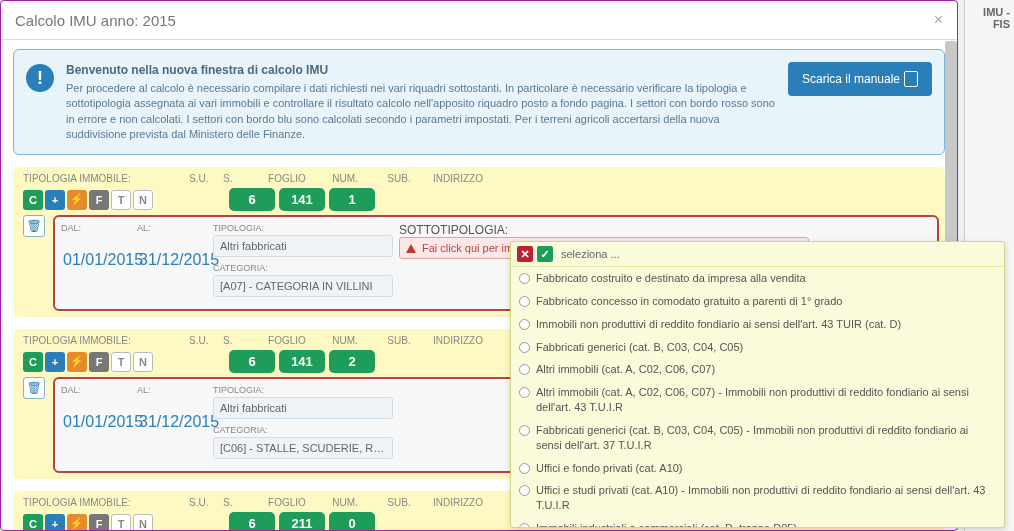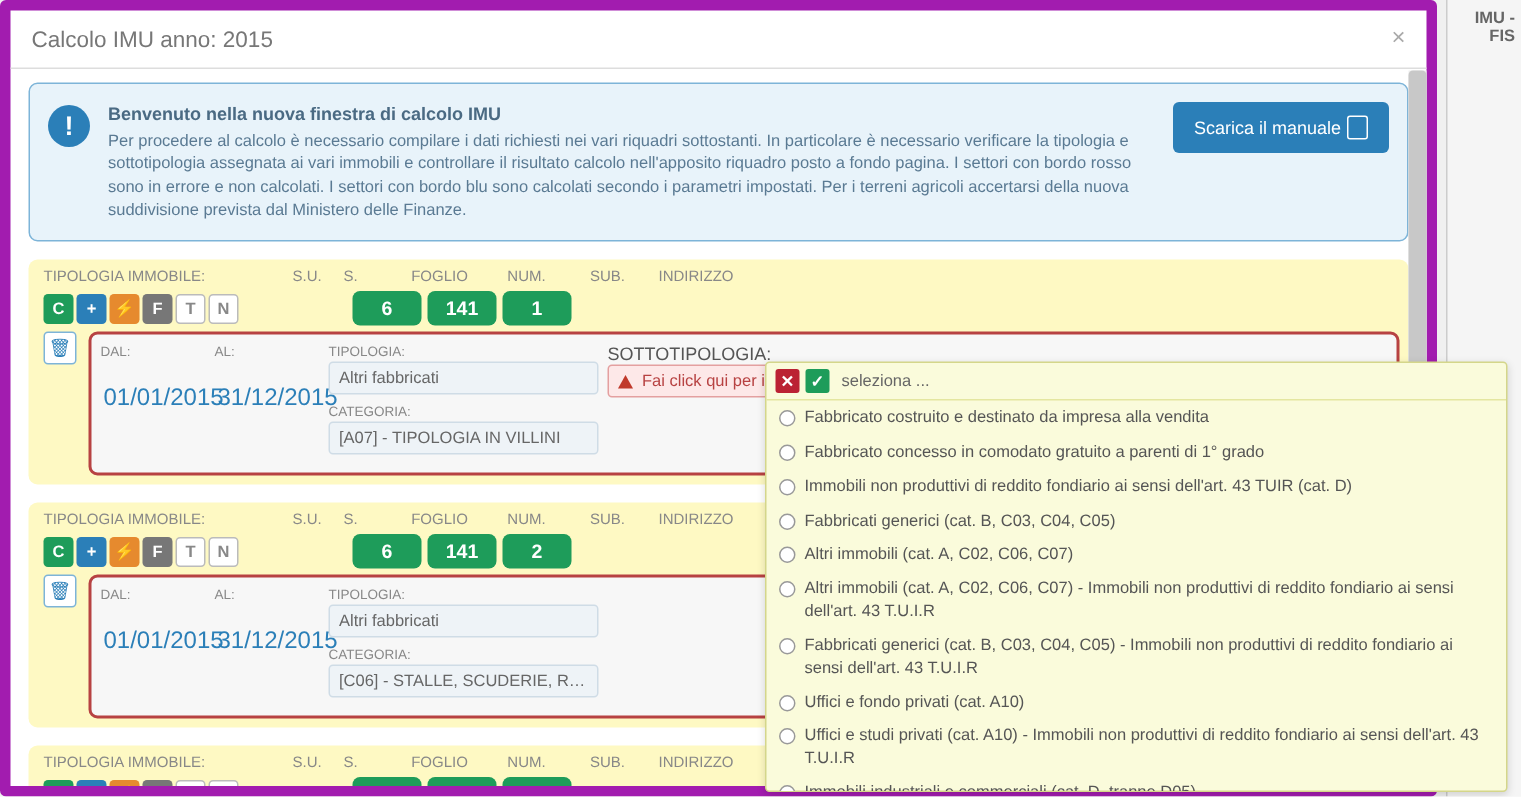--- a/index.html
+++ b/index.html
@@ -1,18 +1,18 @@
 <!DOCTYPE html>
 <html><head>
 <meta charset="utf-8">
 <style>
 * { box-sizing: border-box; margin: 0; padding: 0; font-family: Arial, Helvetica, sans-serif; }
 body { background: #f0f0f0; width: 1014px; height: 531px; overflow: hidden; position: relative; font-size: 12px; color: #555; }
 
-.modal { position: absolute; left: 0; top: 0; width: 958px; height: 531px; background: #fff; border: 7px solid #a21caf; border-radius: 4px; }
+.modal { position: absolute; left: 0; top: 0; width: 958px; height: 531px; background: #fff; border: 1px solid #a21caf; border-radius: 4px; }
 .modal-header { padding: 10px 14px; border-bottom: 1px solid #ddd; display: flex; justify-content: space-between; align-items: center; }
 .modal-header h2 { font-size: 15px; font-weight: normal; color: #777; }
 .close-x { font-size: 16px; color: #aaa; cursor: pointer; }
 
 .scroll-area { position: absolute; top: 40px; left: 0; right: 0; bottom: 0; overflow: hidden; padding: 8px 12px 0 12px; }
 
 .welcome { border: 1px solid #7db4d8; background: #e8f3fa; border-radius: 6px; padding: 12px; display: flex; gap: 12px; margin-bottom: 12px; }
 .welcome .icon-wrap { width: 28px; height: 28px; border-radius: 50%; background: #2b7fb8; color: #fff; display: flex; align-items: center; justify-content: center; font-weight: bold; font-size: 18px; flex: none; margin-top: 2px; }
 .welcome-content { flex: 1; font-size: 11px; color: #5a7a93; line-height: 1.4; }
 .welcome-content b { display: block; margin-bottom: 2px; font-size: 12px; color: #4a6a83; }
@@ -137,21 +137,21 @@
             <div class="val">01/01/2015</div>
           </div>
           <div class="date-box">
             <span class="lbl">AL:</span>
             <div class="val">31/12/2015</div>
           </div>
           <div class="col-mid" style="width:180px;flex:none;">
             <span class="lbl">TIPOLOGIA:</span>
             <div class="field">Altri fabbricati</div>
             <span class="lbl">CATEGORIA:</span>
-            <div class="field">[A07] - TIPOLOGIA IN VILLINI</div>
+            <div class="field">[A07] - CATEGORIA IN VILLINI</div>
           </div>
           <div class="col-sotto">
             <span class="lbl">SOTTOTIPOLOGIA:</span>
             <div class="warn-field">
               <span class="warn-tri"></span>
               <span>Fai click qui per impostare</span>
             </div>
           </div>
         </div>
       </div>
@@ -268,21 +268,21 @@
       <div class="dd-item">
         <span class="radio"></span>
         <span>Altri immobili (cat. A, C02, C06, C07)</span>
       </div>
       <div class="dd-item">
         <span class="radio"></span>
         <span>Altri immobili (cat. A, C02, C06, C07) - Immobili non produttivi di reddito fondiario ai sensi dell'art. 43 T.U.I.R</span>
       </div>
       <div class="dd-item">
         <span class="radio"></span>
-        <span>Fabbricati generici (cat. B, C03, C04, C05) - Immobili non produttivi di reddito fondiario ai sensi dell'art. 43 T.U.I.R</span>
+        <span>Fabbricati generici (cat. B, C03, C04, C05) - Immobili non produttivi di reddito fondiario ai sensi dell'art. 37 T.U.I.R</span>
       </div>
       <div class="dd-item">
         <span class="radio"></span>
         <span>Uffici e fondo privati (cat. A10)</span>
       </div>
       <div class="dd-item">
         <span class="radio"></span>
         <span>Uffici e studi privati (cat. A10) - Immobili non produttivi di reddito fondiario ai sensi dell'art. 43 T.U.I.R</span>
       </div>
       <div class="dd-item">

